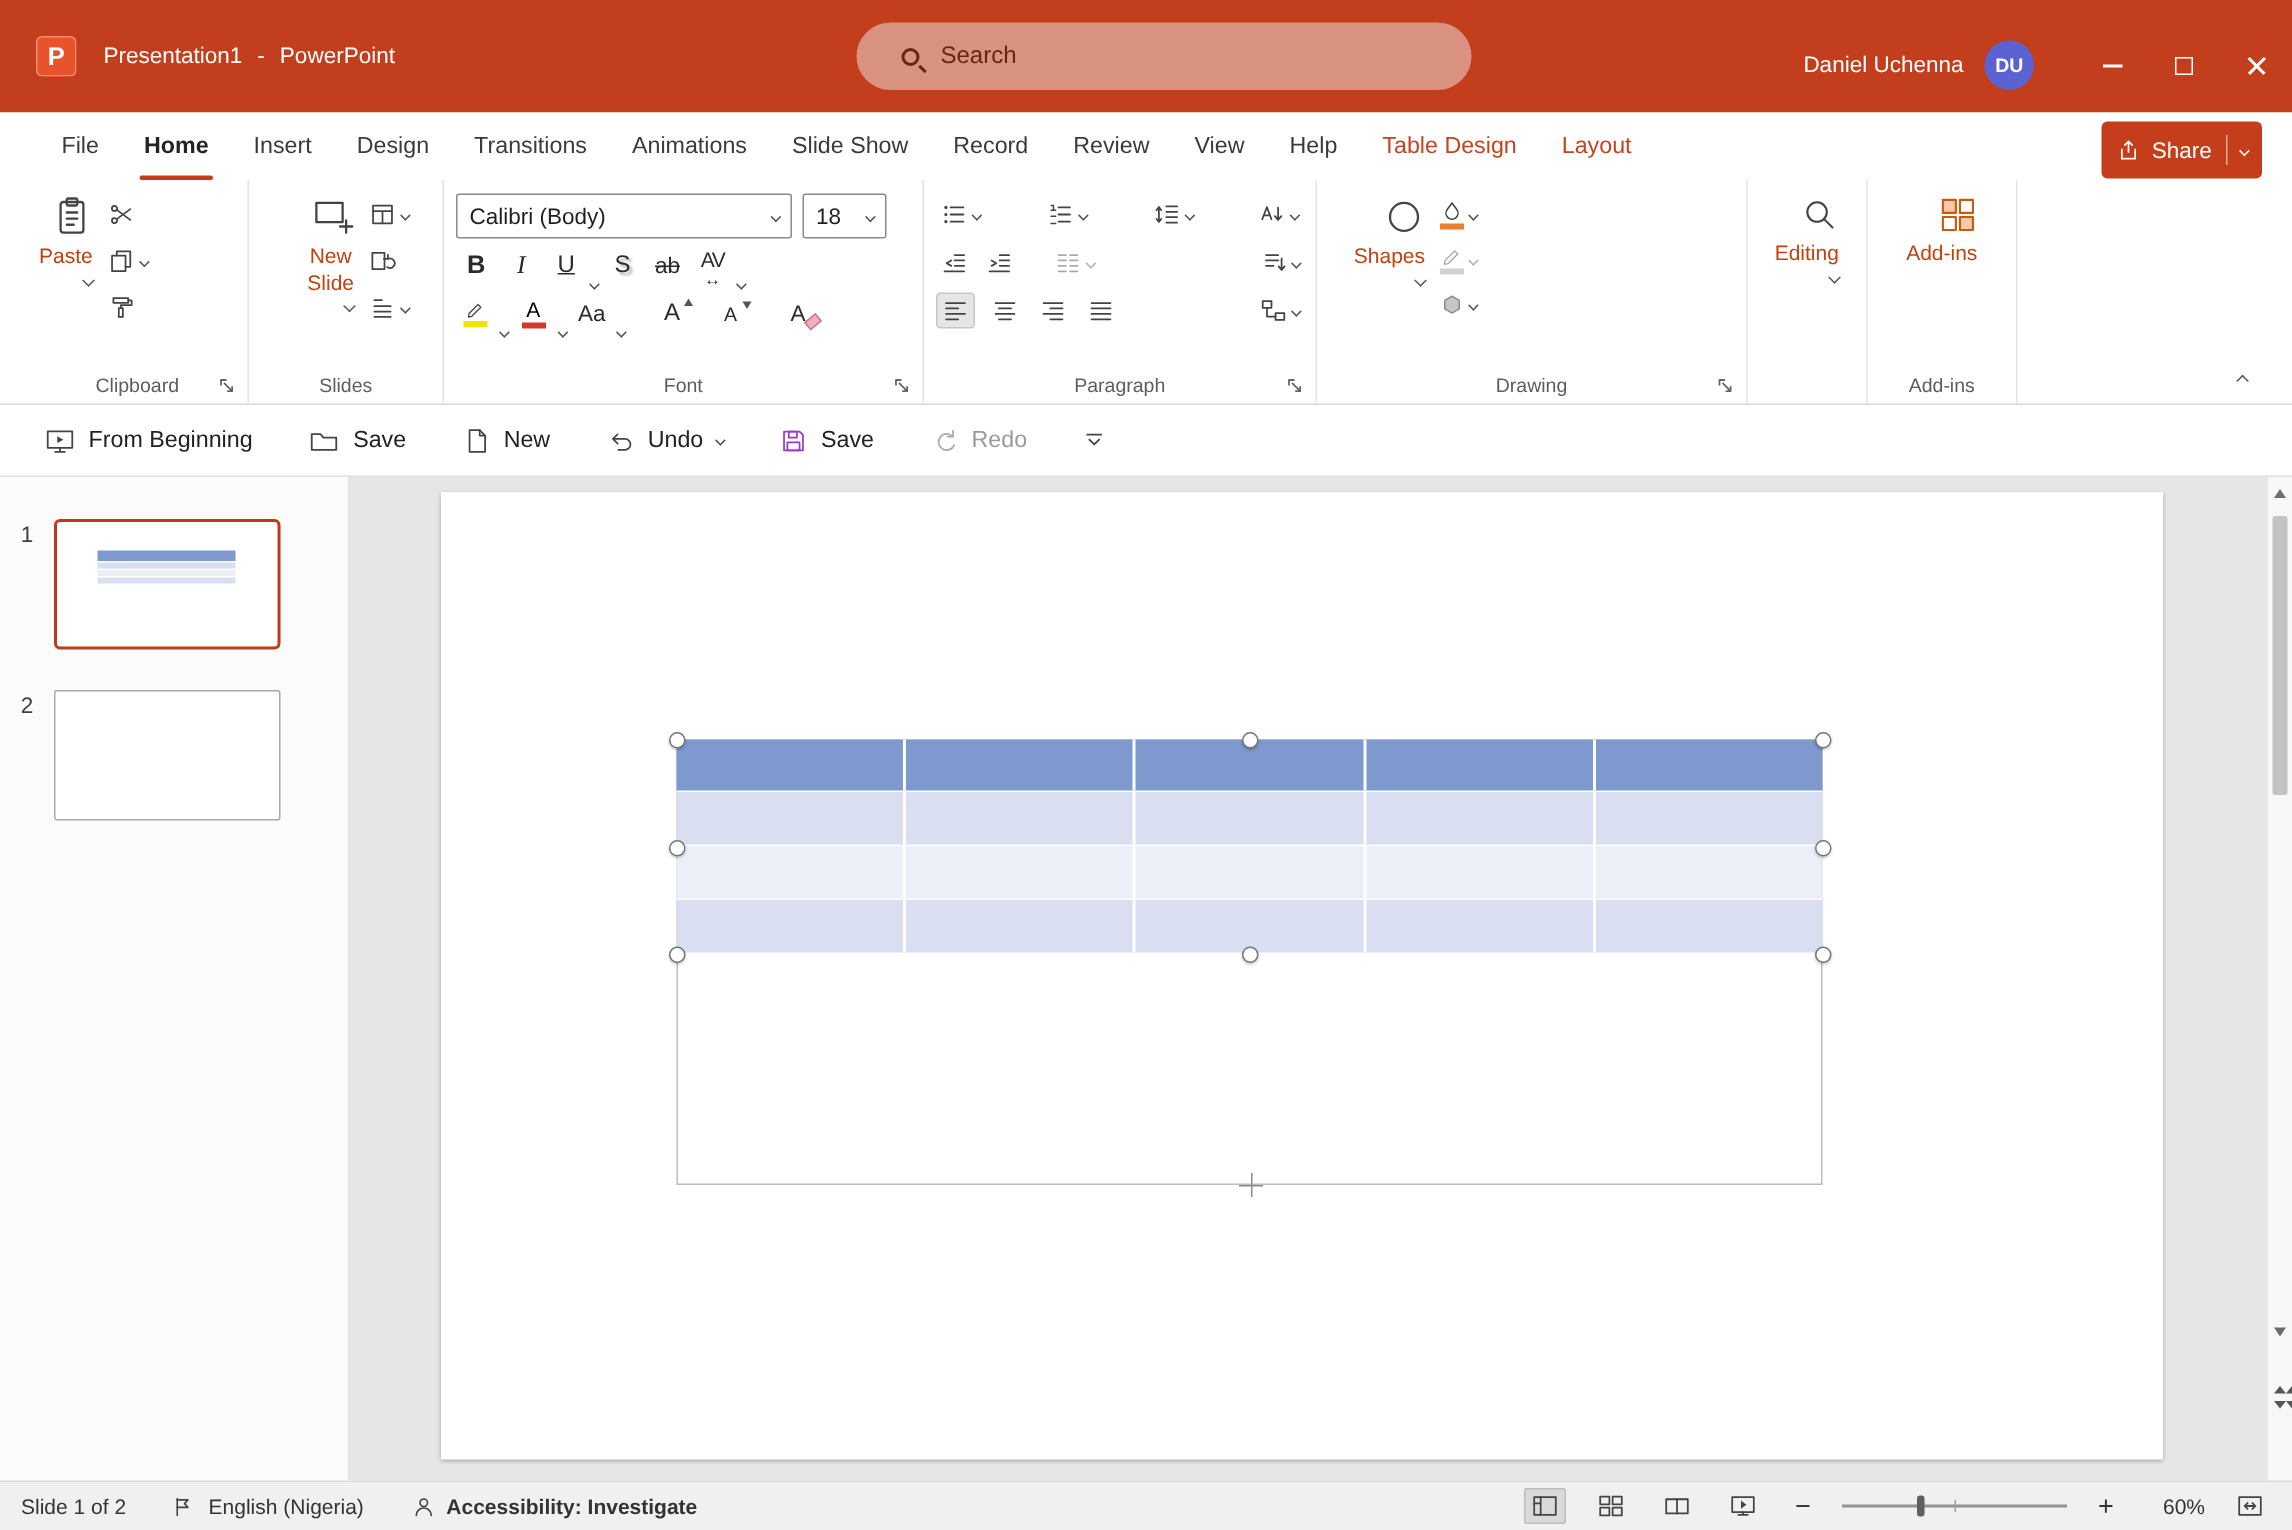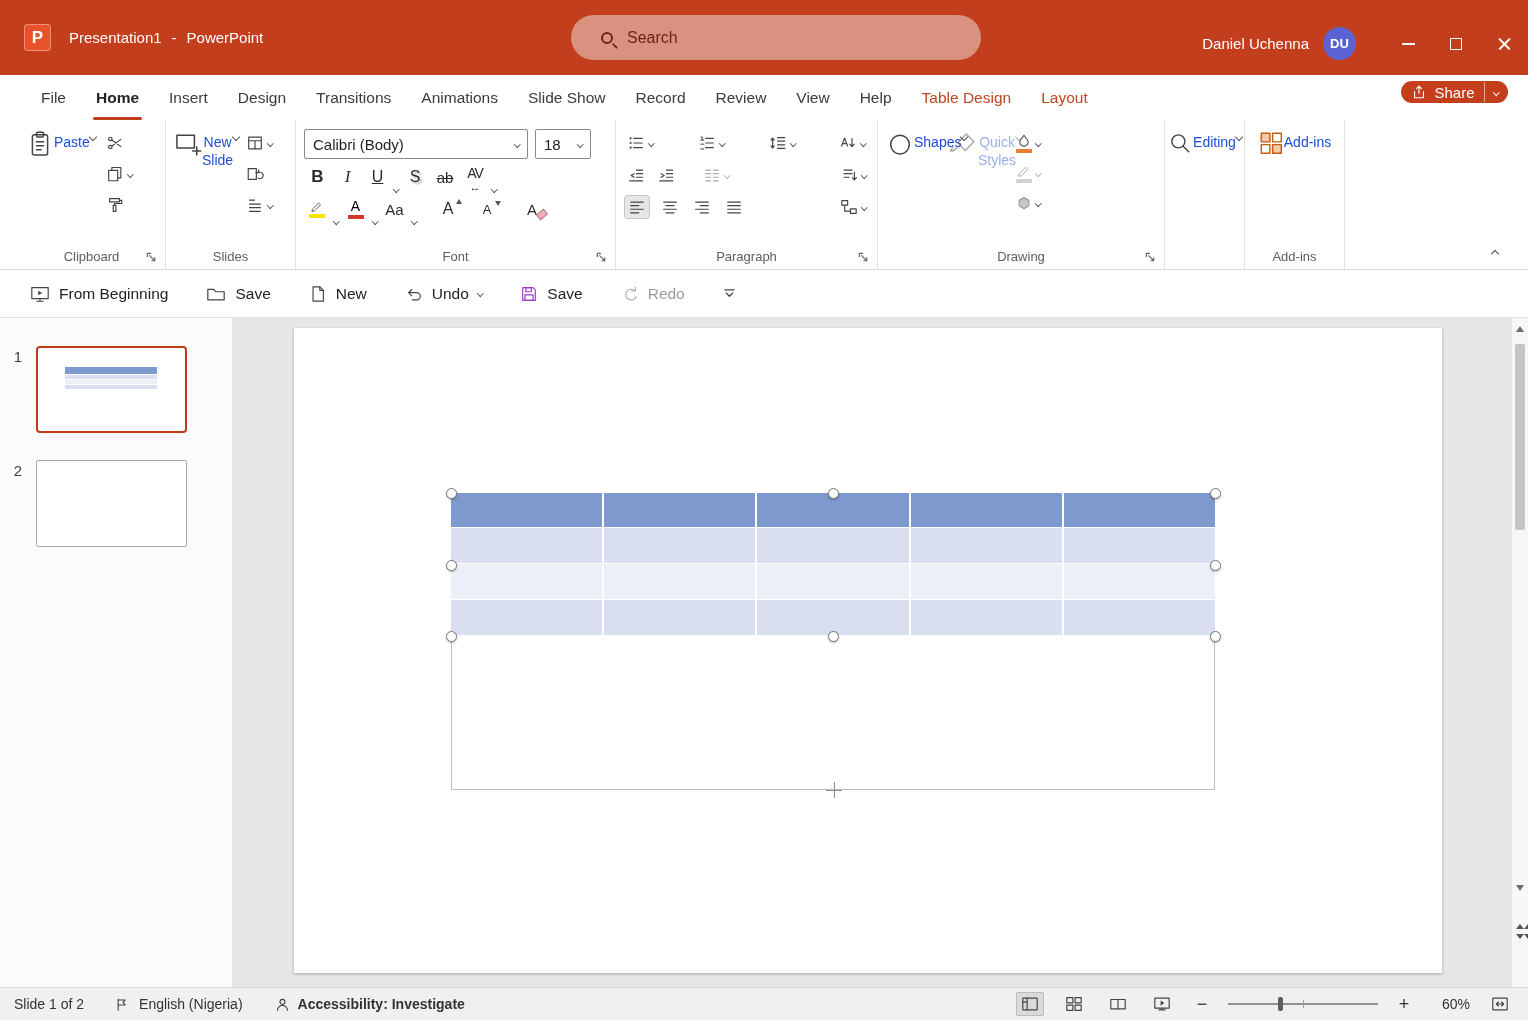--- a/index.html
+++ b/index.html
@@ -32,31 +32,31 @@
 .w-close::before,.w-close::after{content:"";position:absolute;left:0;top:7px;width:15px;height:1.6px;background:#fff}
 .w-close::before{transform:rotate(45deg)}.w-close::after{transform:rotate(-45deg)}
 
 
 .menubar{height:45px;background:#fff;display:flex;align-items:center;padding-left:26px;position:relative;flex-shrink:0}
 .mtabs{display:flex;height:100%}
 .mtab{padding:0 15px;display:flex;align-items:center;font-size:15.5px;color:#3b3b3b;cursor:pointer;position:relative;white-space:nowrap}
 .mtab.active{font-weight:bold;color:#242424}
 .mtab.active::after{content:"";position:absolute;left:12px;right:12px;bottom:0;height:3px;background:#C33E1D;border-radius:2px}
 .mtab.contextual{color:#C2451F}
-.share-btn{position:absolute;right:20px;top:6px;height:22px;background:#C43E1C;border-radius:16px;color:#fff;display:flex;align-items:center;padding:0 10px;gap:7px;font-size:15px;cursor:pointer}
+.share-btn{position:absolute;right:20px;top:6px;height:38px;background:#C43E1C;border-radius:4px;color:#fff;display:flex;align-items:center;padding:0 10px;gap:7px;font-size:15px;cursor:pointer}
 .share-btn svg{stroke:#fff}
 .share-sep{width:1px;height:20px;background:rgba(255,255,255,.55);margin:0 2px}
 
 
 .ribbon{height:150px;background:#fff;border-bottom:1px solid #D8D8D8;display:flex;align-items:stretch;padding-left:18px;position:relative;flex-shrink:0}
 .rgroup{flex:0 0 auto;display:flex;flex-direction:column;border-right:1px solid #E4E4E4;padding:5px 8px 0}
 .rbody{flex:1;display:flex}
 .glabel{height:25px;display:flex;align-items:center;justify-content:center;position:relative;font-size:13px;color:#5d5d5d}
 .glabel .dlg{position:absolute;right:-1px;bottom:5px;stroke:#666;cursor:pointer}
-.bigbtn{display:flex;flex-direction:row;align-items:flex-start;padding-top:5px;font-size:14px;color:#1d4ed8;border-radius:4px;cursor:pointer;text-align:center;line-height:1.25}
+.bigbtn{display:flex;flex-direction:column;align-items:flex-end;padding-top:5px;font-size:14px;color:#c2410c;border-radius:4px;cursor:pointer;text-align:center;line-height:1.25}
 .bigbtn .bb-label{margin-top:4px;white-space:pre-line}
 .bigbtn .chv{margin-top:4px}
 .minicol{display:flex;flex-direction:column;gap:7px;margin:6px 0 0 8px}
 .sbtn{height:24px;display:flex;align-items:center;gap:4px;padding:0 2px;border-radius:3px;cursor:pointer}
 .frow{display:flex;align-items:flex-end;margin-top:4px}
 .combo{height:30px;border:1px solid #8a8a8a;border-radius:2px;display:flex;align-items:center;justify-content:space-between;padding:0 8px;font-size:15px;color:#1f1f1f;cursor:pointer;background:#fff}
 .combo.name{width:224px}
 .combo.size{width:56px;margin-left:7px}
 .fbtn{min-width:27px;height:28px;display:flex;align-items:center;justify-content:center;font-size:16px;color:#2b2b2b;border-radius:3px;cursor:pointer;position:relative;padding:0 2px}
 .f-bold{font-weight:bold;font-size:17px}
@@ -597,28 +597,20 @@
       </div>
     </div>
 
     <div class="rgroup" style="width:287px">
       <div class="rbody">
         <div class="bigbtn" style="width:64px">
           <svg class="ic i28">
               <use href="#s-shapes"></use>
             </svg>
           <span class="bb-label">Shapes</span>
-          <span class="chv"></span>
-        </div>
-        <div class="bigbtn gray" style="width:56px">
-          <svg class="ic i28">
-              <use href="#s-brush"></use>
-            </svg>
-          <span class="bb-label">Quick
-Styles</span>
           <span class="chv"></span>
         </div>
         <div class="minicol" style="gap:6px">
           <span class="sbtn">
             <span class="fillcol">
                 <svg class="ic" style="width:16px;height:13px">
                   <use href="#s-fill"></use>
                 </svg>
                 <span class="cbar" style="background:#ED7D31"></span>
               </span>

